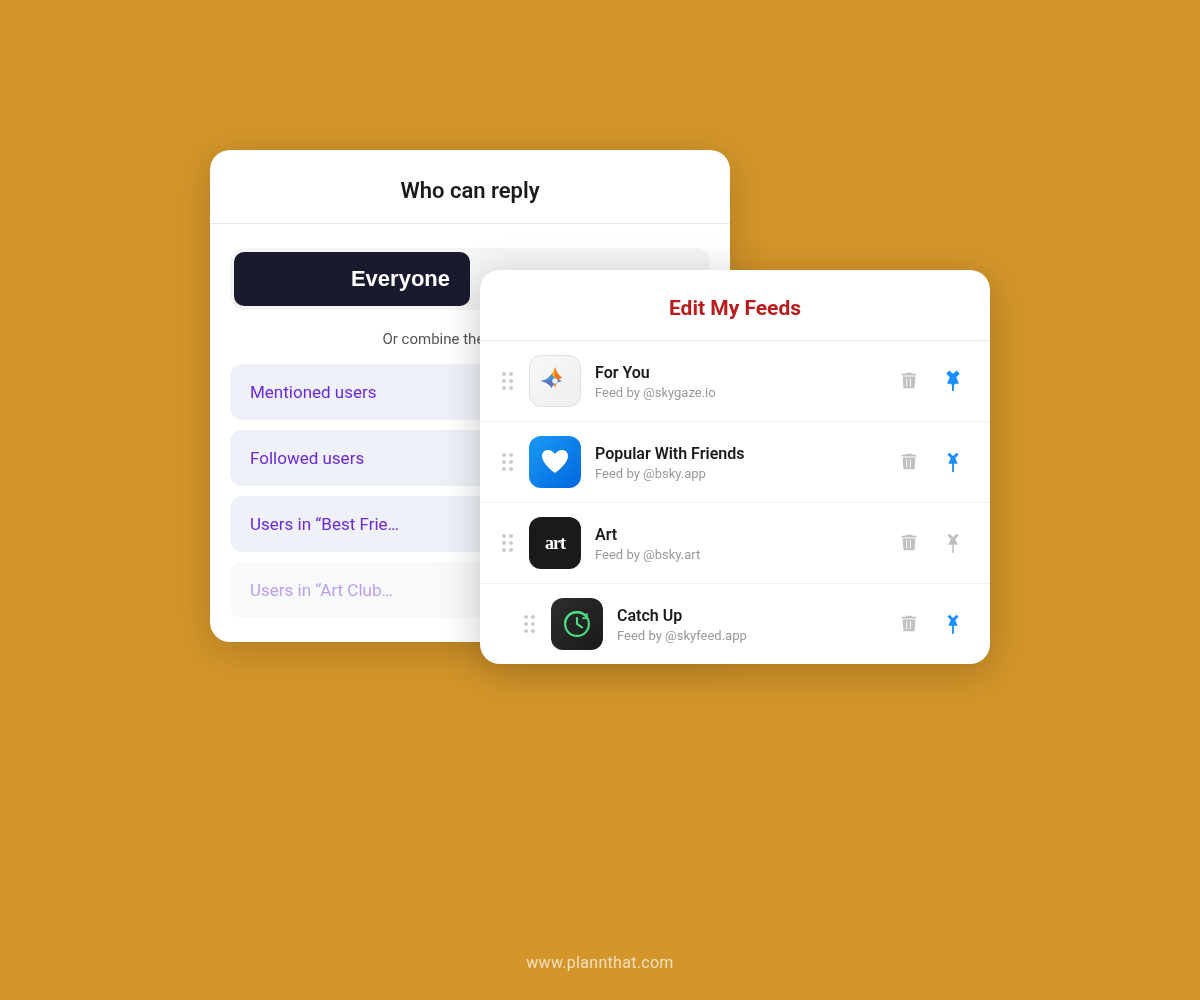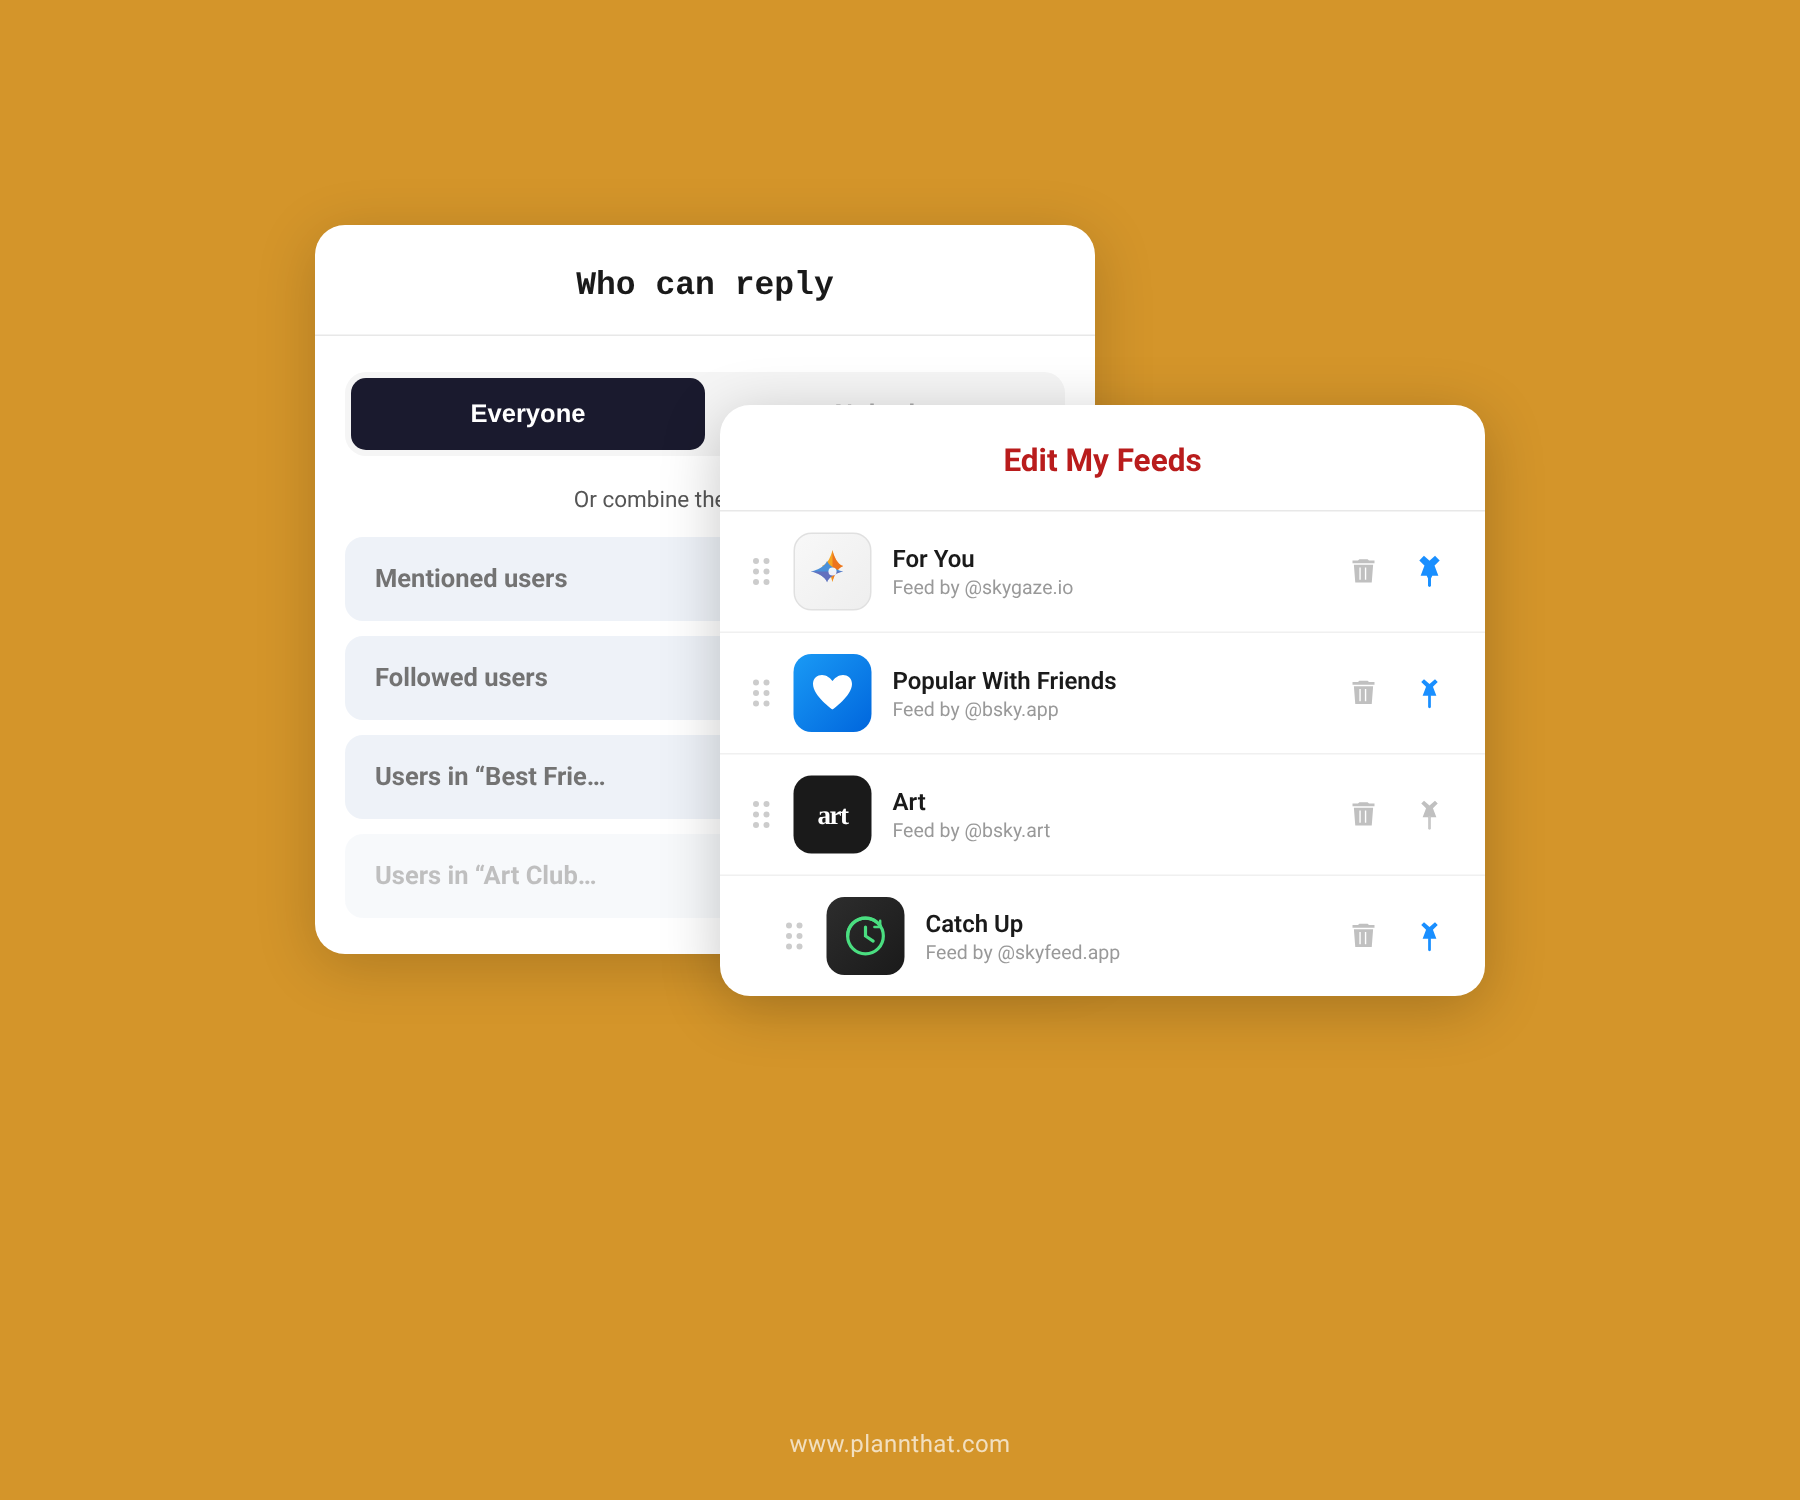--- a/index.html
+++ b/index.html
@@ -43,21 +43,20 @@
       border-radius: 20px;
       box-shadow: 0 8px 40px rgba(0,0,0,0.18);
       overflow: hidden;
       z-index: 1;
     }
 
     .wcr-header {
       padding: 28px 20px 20px;
       text-align: center;
       border-bottom: 1px solid #e8e8e8;
-      font-family: Liberation Mono, monospace;
     }
 
     .wcr-header h2 {
       font-size: 22px;
       font-weight: 600;
       color: #1a1a1a;
     }
 
     .wcr-toggle {
       display: flex;
@@ -66,24 +65,25 @@
       border-radius: 14px;
       padding: 4px;
       gap: 0;
     }
 
     .toggle-btn {
       flex: 1;
       padding: 14px 20px;
       border: none;
       border-radius: 10px;
-      font-size: 17px;
+      font-size: 22px;
       font-weight: 600;
       cursor: pointer;
       transition: all 0.2s;
+      text-align: right;
     }
 
     .toggle-btn.active {
       background: #1a1a2e;
       color: #fff;
     }
 
     .toggle-btn.inactive {
       background: transparent;
       color: #aaa;
@@ -101,22 +101,22 @@
       display: flex;
       flex-direction: column;
       gap: 10px;
     }
 
     .wcr-option {
       background: #eef2f8;
       border-radius: 12px;
       padding: 18px 20px;
       font-size: 17px;
-      font-weight: 700;
-      color: #737373;
+      font-weight: 400;
+      color: #6d28d9;
       cursor: pointer;
     }
 
     .wcr-option.faded {
       opacity: 0.45;
     }
 
     
     .edit-feeds-card {
       position: absolute;

